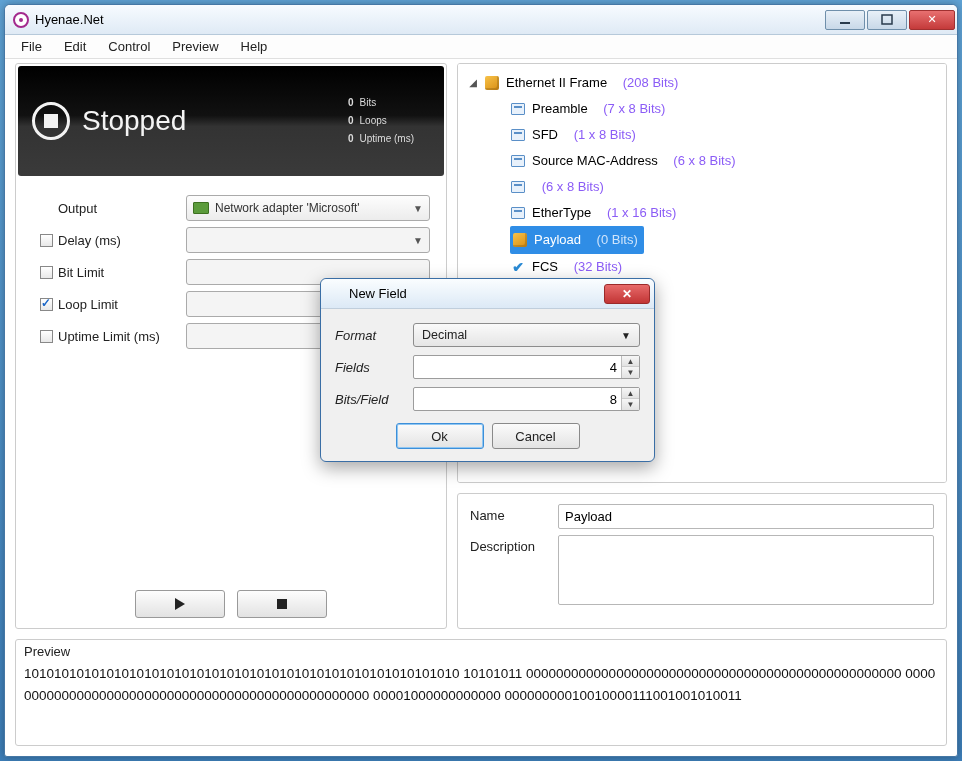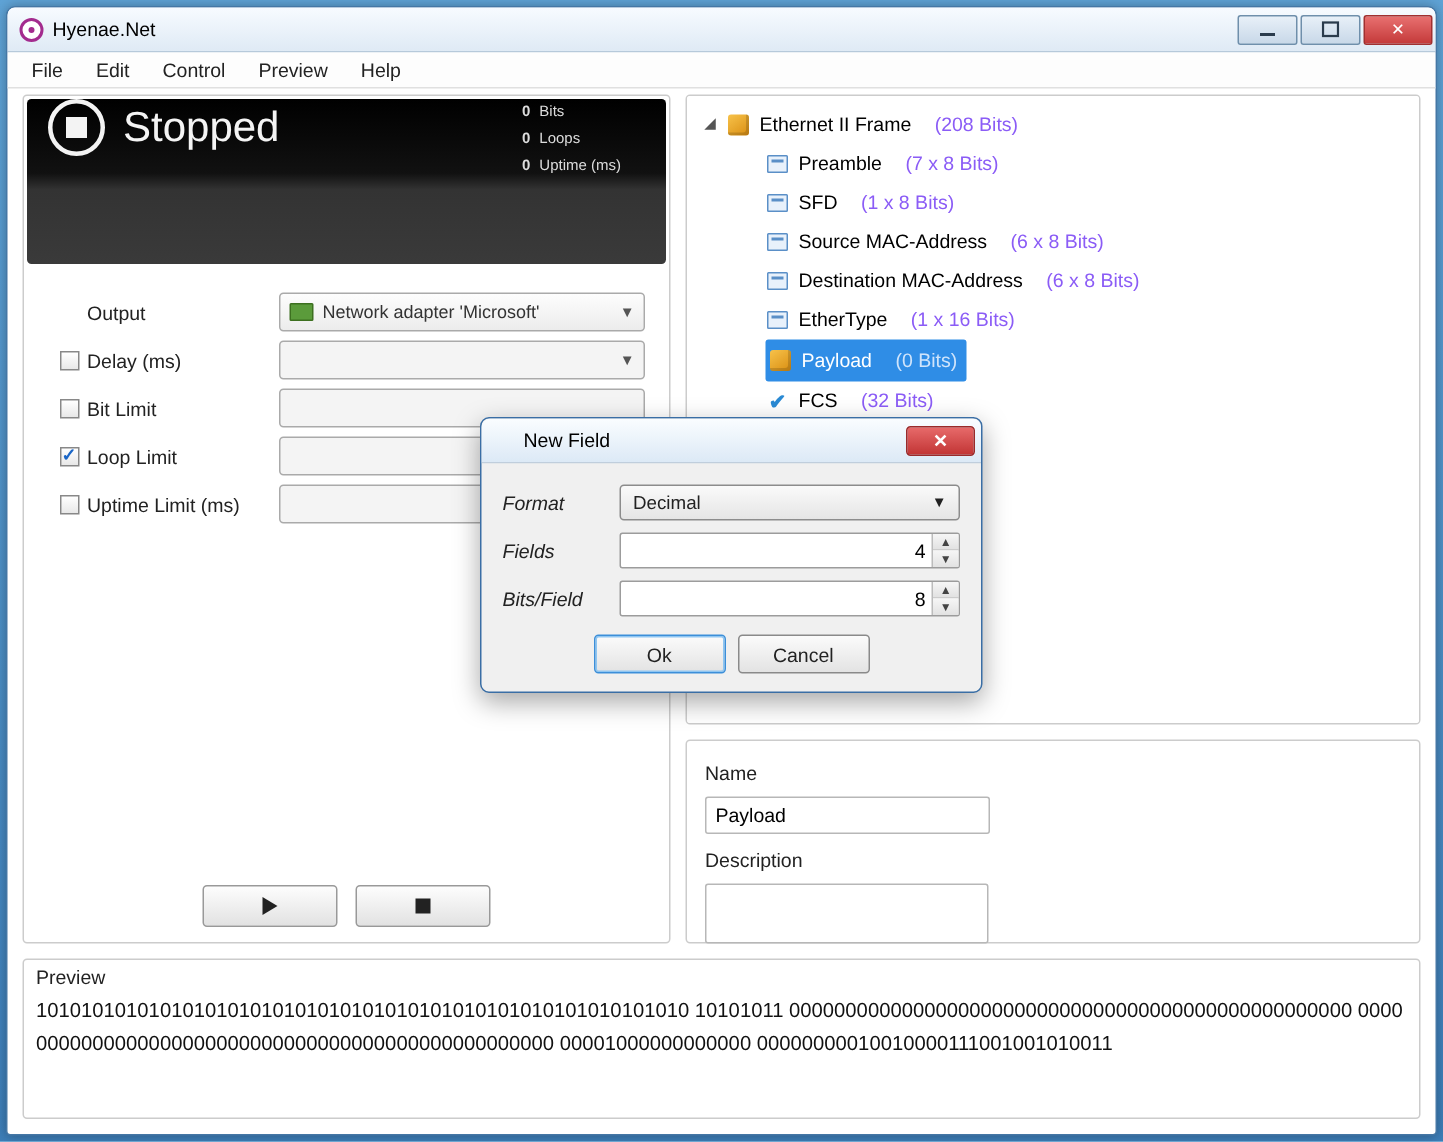--- a/index.html
+++ b/index.html
@@ -34,21 +34,21 @@
   }
   .menubar .menu-item { padding:3px 10px; cursor:default; }
 
   .client { position:absolute; left:10px; right:10px; top:58px; bottom:10px; }
 
   
   .left-panel { position:absolute; left:0; top:0; width:432px; height:566px; border:1px solid #ccc; border-radius:3px; background:#fff; }
   .status-bar {
     margin:2px; height:110px; border-radius:3px; overflow:hidden; position:relative;
     background:linear-gradient(to bottom,#000 0%,#111 45%,#333 55%,#3a3a3a 100%);
-    color:#eee; display:flex; align-items:flex-start;
+    color:#eee; display:flex; align-items:center;
   }
   .status-left { display:flex; align-items:center; padding-left:14px; gap:12px; }
   .stop-glyph {
     width:38px; height:38px; border:3px solid #f3f3f3; border-radius:50%;
     display:flex; align-items:center; justify-content:center;
   }
   .stop-glyph div { width:14px; height:14px; background:#f3f3f3; }
   .status-text { font-size:28px; font-weight:300; color:#f4f4f4; }
   .status-nums { margin-left:auto; padding-right:30px; font-size:10px; line-height:18px; color:#dcdcdc; }
   .status-nums div span:first-child { display:inline-block; width:14px; text-align:right; margin-right:6px; font-weight:600; }
@@ -87,21 +87,21 @@
   .ico-box { width:14px; height:14px; background:linear-gradient(145deg,#f7c24a,#d98e12); border-radius:2px; box-shadow:inset -2px -2px 0 rgba(0,0,0,.15); }
   .ico-field { width:14px; height:12px; border:1px solid #5a8fc7; background:#e8f1fb; border-radius:1px; }
   .ico-field::before { content:""; display:block; margin:2px; height:2px; background:#5a8fc7; }
   .ico-check { color:#2a8ad4; font-weight:bold; font-size:14px; }
   .dim { color:#8b5cf6; }
   .tree li.selected { padding-right:999px; margin-right:-999px; }
   .tree li.selected .sel-wrap { background:#2f8de6; color:#fff; padding:1px 6px 1px 2px; border-radius:2px; display:inline-flex; align-items:center; gap:6px; }
   .tree li.selected .dim { color:#cfe4fb; }
 
   .props-panel { position:absolute; left:442px; top:430px; right:0; height:136px; border:1px solid #ccc; border-radius:3px; background:#fff; padding:10px 12px; font-size:13px; }
-  .prop-row { display:flex; gap:8px; margin-bottom:6px; align-items:flex-start;flex-direction:column; }
+  .prop-row { display:flex; gap:8px; margin-bottom:6px; align-items:flex-start; }
   .prop-row label { width:80px; padding-top:4px; color:#222; }
   .prop-row input, .prop-row textarea {
     flex:1; border:1px solid #b7b7b7; border-radius:2px; padding:4px 6px; font-size:13px; font-family:inherit; background:#fff;
   }
   .prop-row textarea { height:70px; resize:none; }
 
   
   .preview-panel { position:absolute; left:0; right:0; top:576px; bottom:0; border:1px solid #ccc; border-radius:3px; background:#fff; }
   .preview-panel .hdr { padding:4px 8px 2px; font-size:13px; color:#222; }
   .preview-panel .body { padding:2px 8px 6px; font-size:13.5px; line-height:22px; color:#111; word-break:break-all; font-family:"Segoe UI",sans-serif; }
@@ -274,21 +274,21 @@
                 <span class="ico-field"></span>
               </span><span>Preamble</span>&nbsp;<span class="dim">(7 x 8 Bits)</span></li>
           <li><span class="ico">
                 <span class="ico-field"></span>
               </span><span>SFD</span>&nbsp;<span class="dim">(1 x 8 Bits)</span></li>
           <li><span class="ico">
                 <span class="ico-field"></span>
               </span><span>Source MAC-Address</span>&nbsp;<span class="dim">(6 x 8 Bits)</span></li>
           <li><span class="ico">
                 <span class="ico-field"></span>
-              </span><span>Destination MAC-Address</span>&nbsp;<span class="dim">(6 x 8 Bits)</span></li>
+              </span>&nbsp;<span class="dim">(6 x 8 Bits)</span></li>
           <li><span class="ico">
                 <span class="ico-field"></span>
               </span><span>EtherType</span>&nbsp;<span class="dim">(1 x 16 Bits)</span></li>
           <li class="selected">
               <span class="sel-wrap"><span class="ico">
                   <span class="ico-box"></span>
                 </span><span>Payload</span>&nbsp;<span class="dim">(0 Bits)</span></span>
             </li>
           <li><span class="ico ico-check">✔</span><span>FCS</span>&nbsp;<span class="dim">(32 Bits)</span></li>
         </ul>

